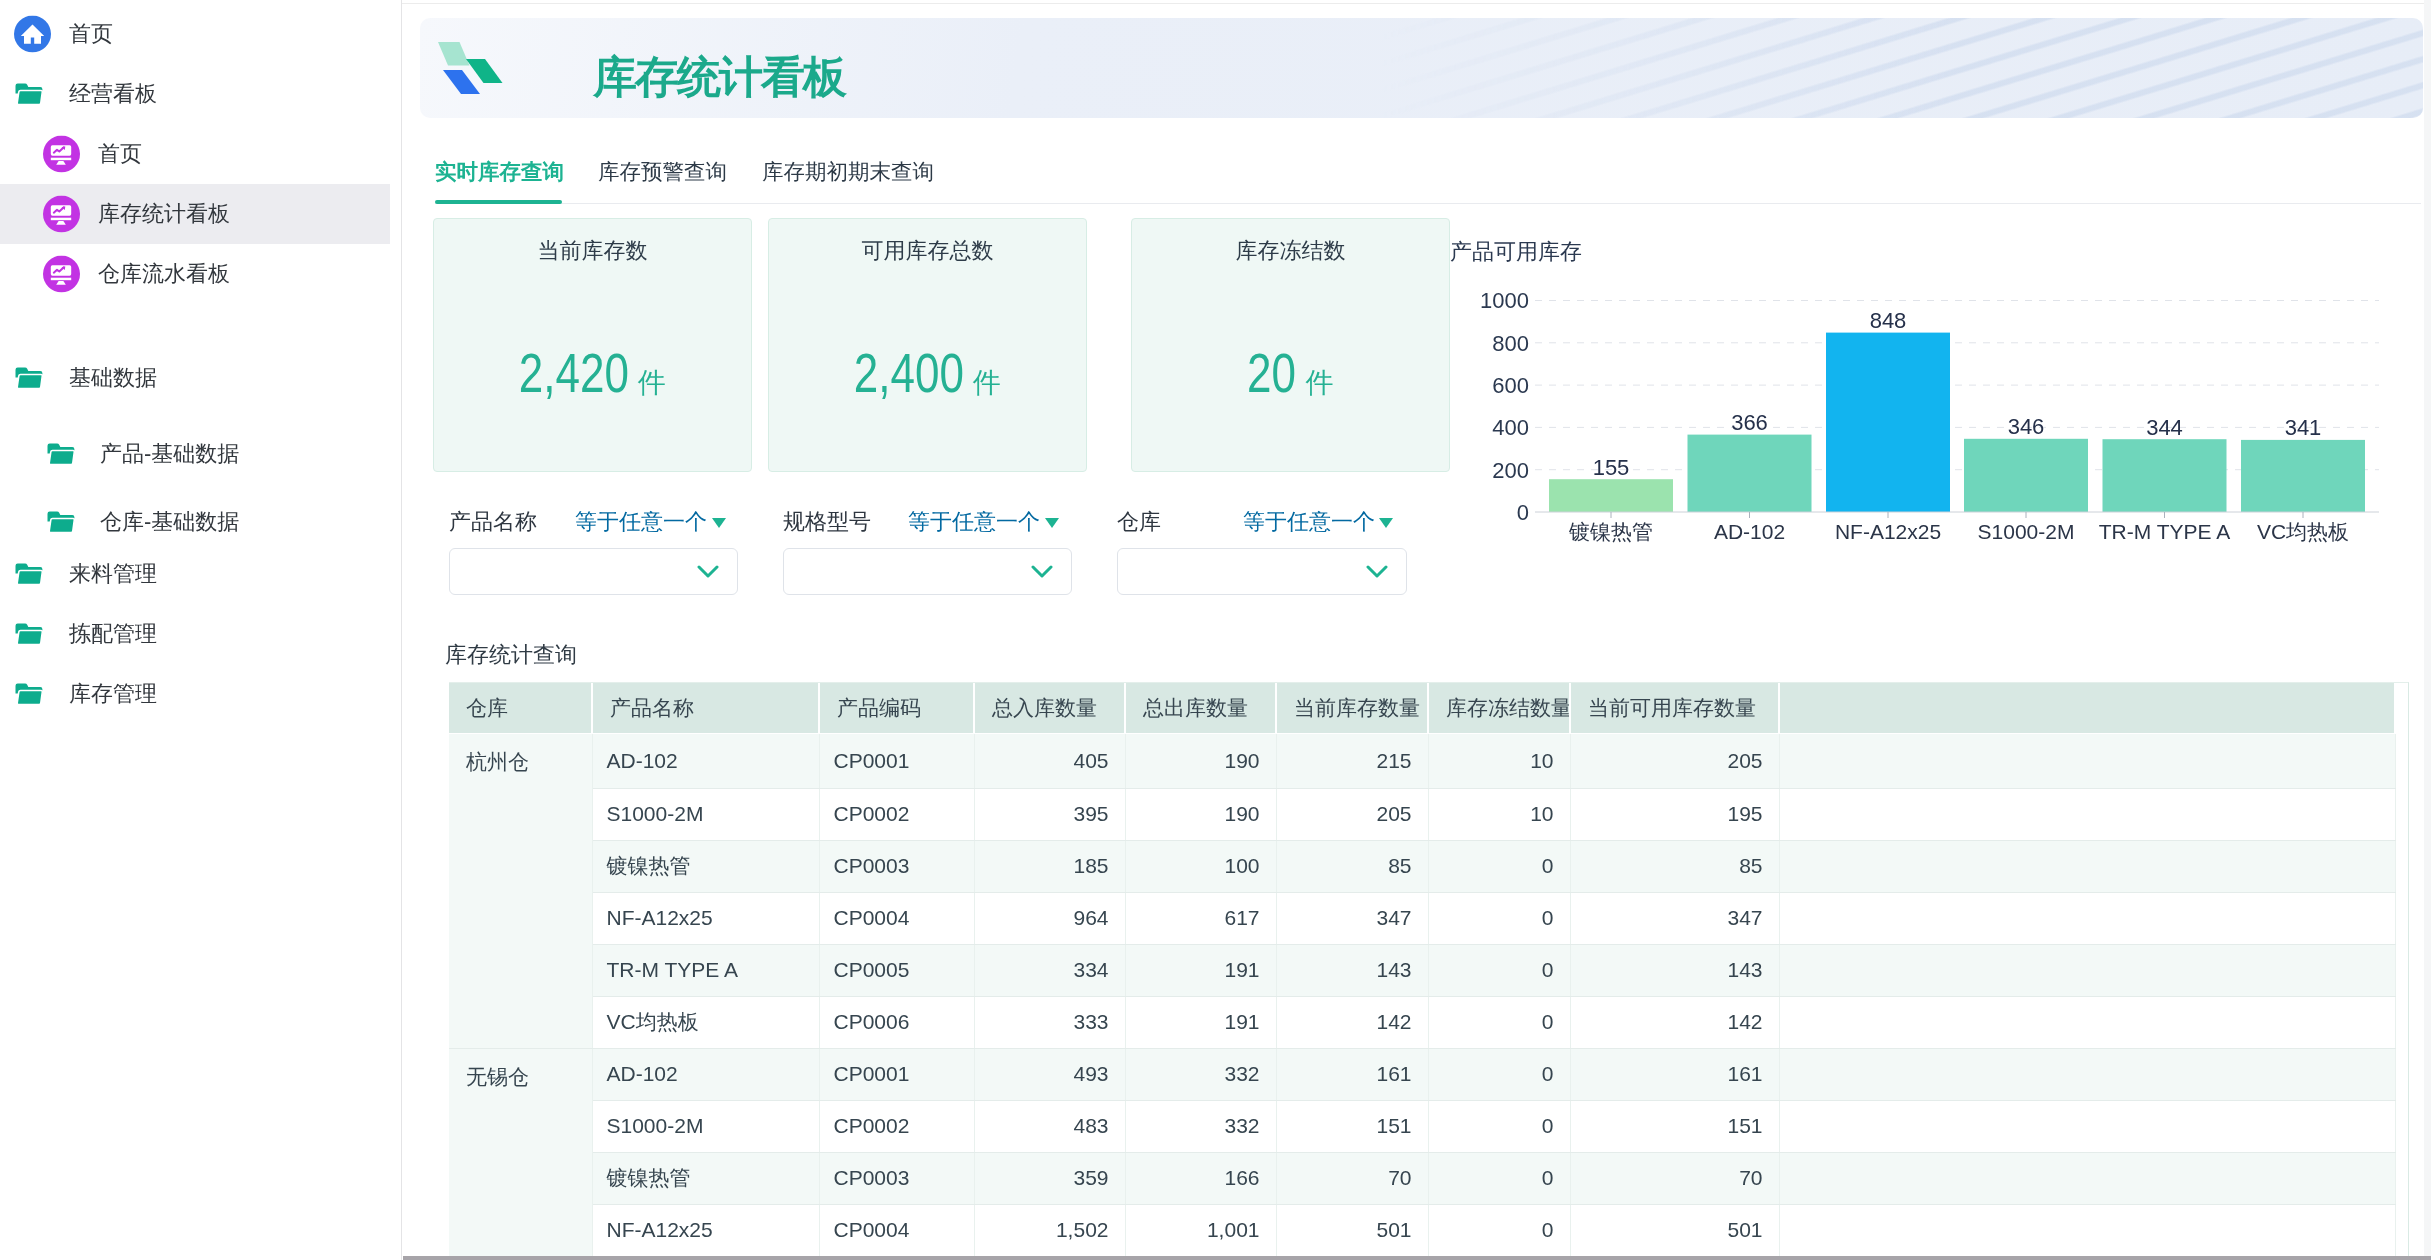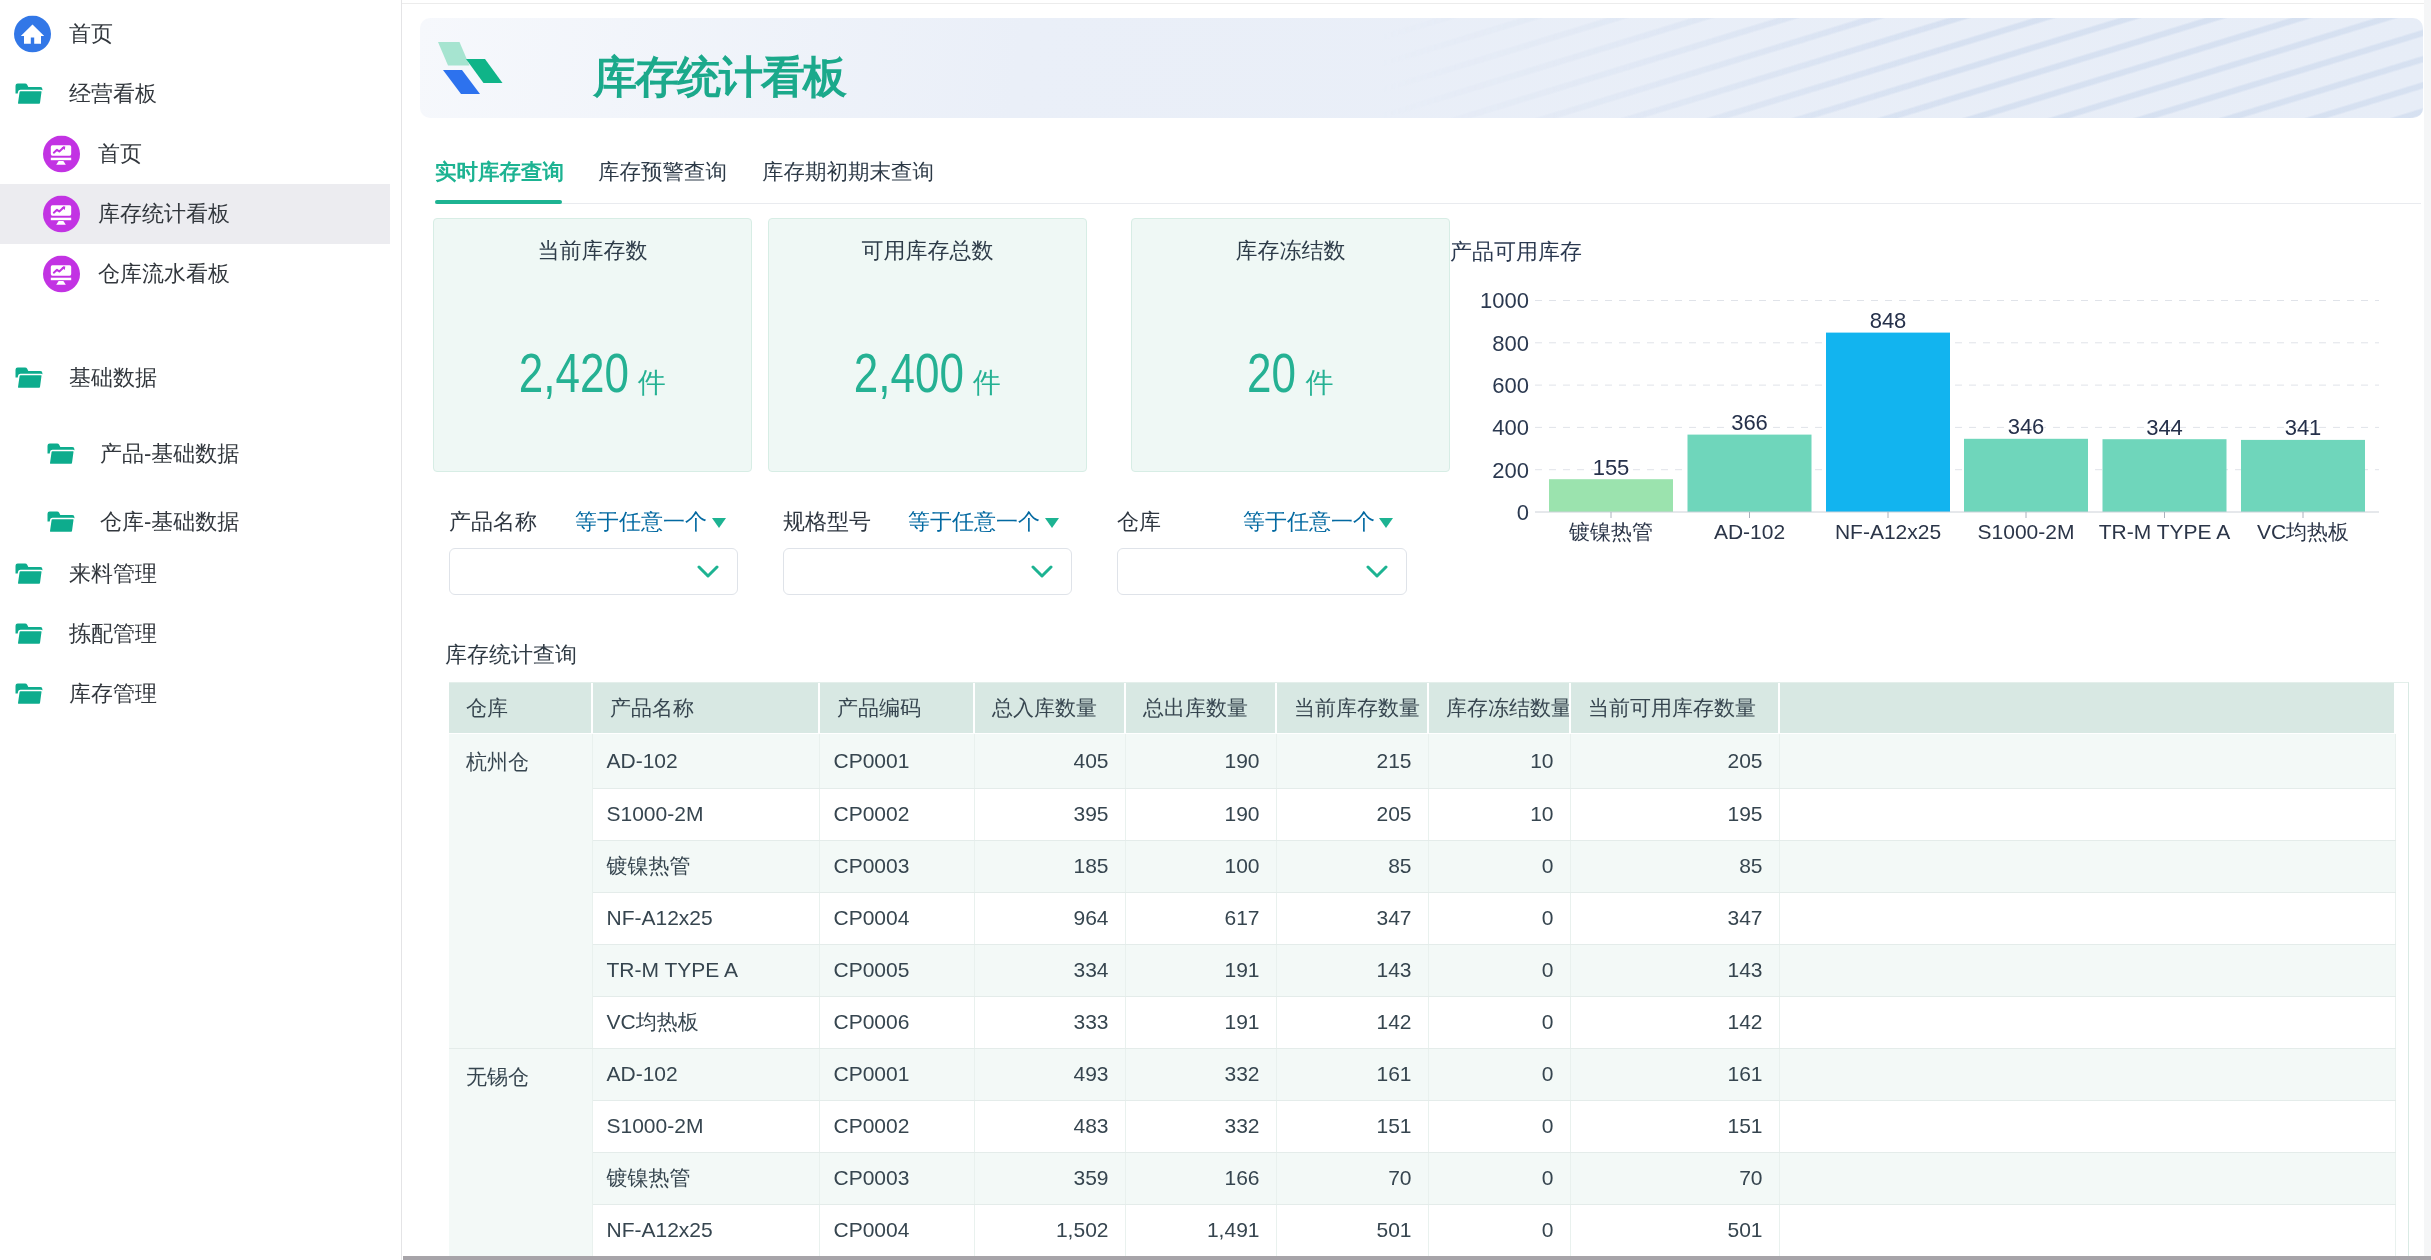--- a/index.html
+++ b/index.html
@@ -310,21 +310,21 @@
           <td class="num">166</td>
           <td class="num">70</td>
           <td class="num">0</td>
           <td class="num">70</td>
           <td></td>
         </tr>
 <tr>
           <td>NF-A12x25</td>
           <td>CP0004</td>
           <td class="num">1,502</td>
-          <td class="num">1,491</td>
+          <td class="num">1,001</td>
           <td class="num">501</td>
           <td class="num">0</td>
           <td class="num">501</td>
           <td></td>
         </tr>
 <tr class="odd">
           <td>TR-M TYPE A</td>
           <td>CP0005</td>
           <td class="num">334</td>
           <td class="num">191</td>

